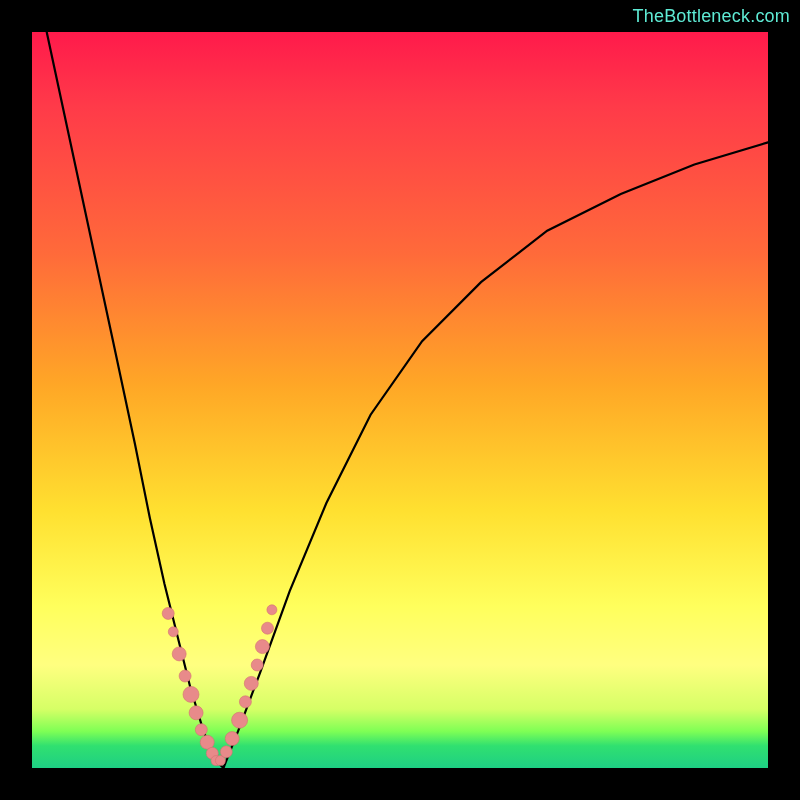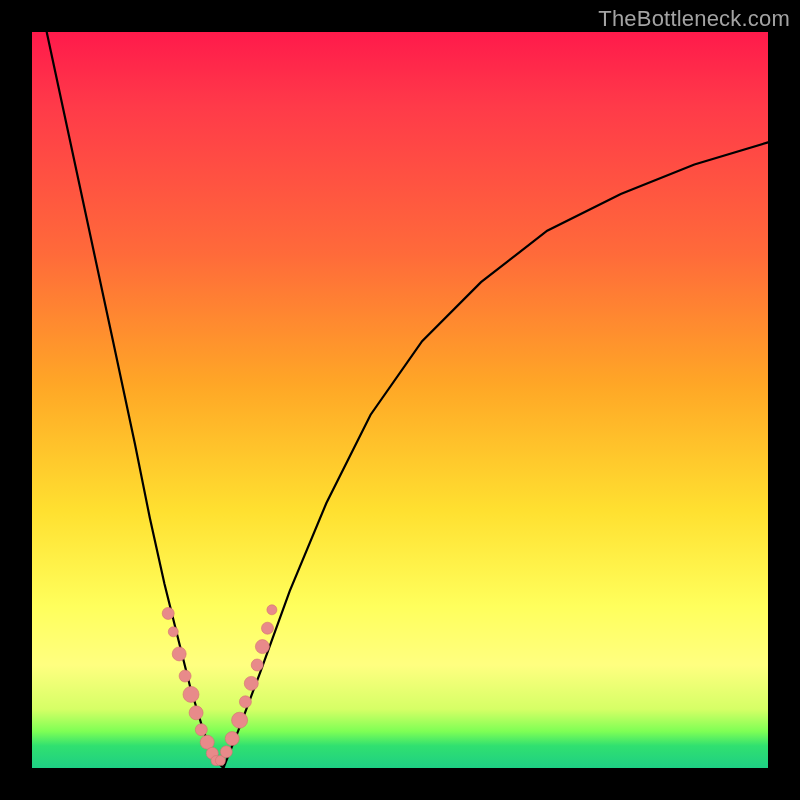--- a/index.html
+++ b/index.html
@@ -36,22 +36,22 @@
       #d6ff66 92%,
       #7fff55 95%,
       #30e070 97%,
       #1ecf84 100%
     );
   }
   .watermark {
     position: absolute;
     top: 6px;
     right: 10px;
-    color: #a3a3a3;
-    font-size: 22px;
+    color: #5eead4;
+    font-size: 18px;
     font-weight: 500;
     letter-spacing: 0.2px;
     user-select: none;
   }
   svg.curves {
     position: absolute;
     left: 0;
     top: 0;
     width: 736px;
     height: 736px;

